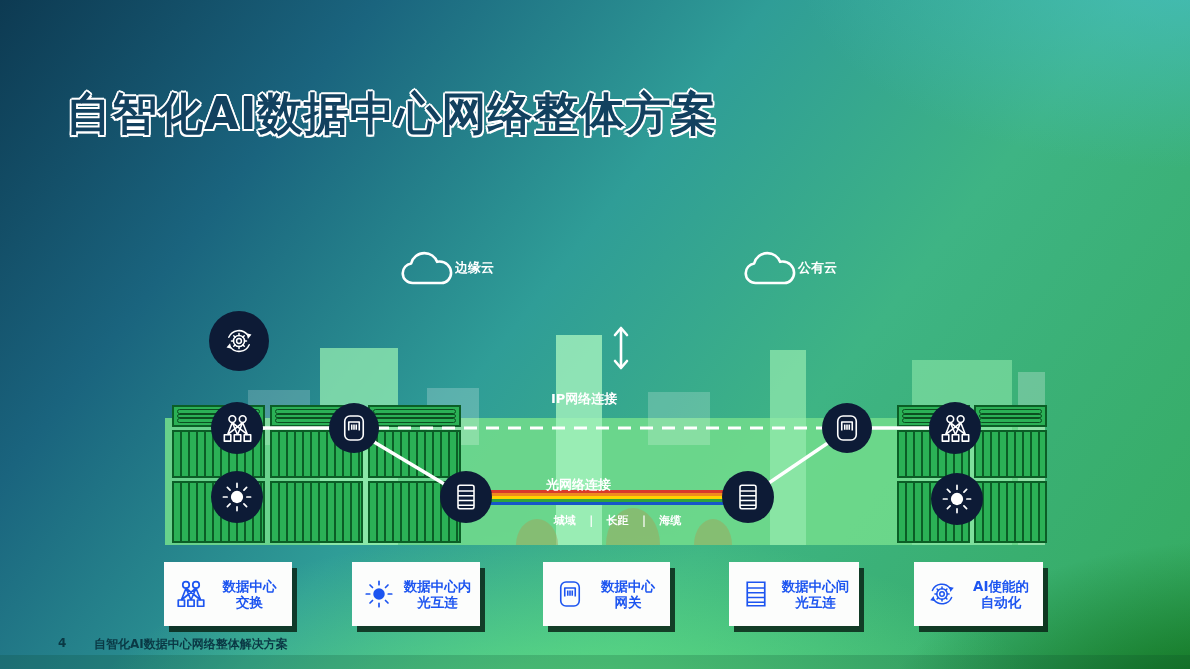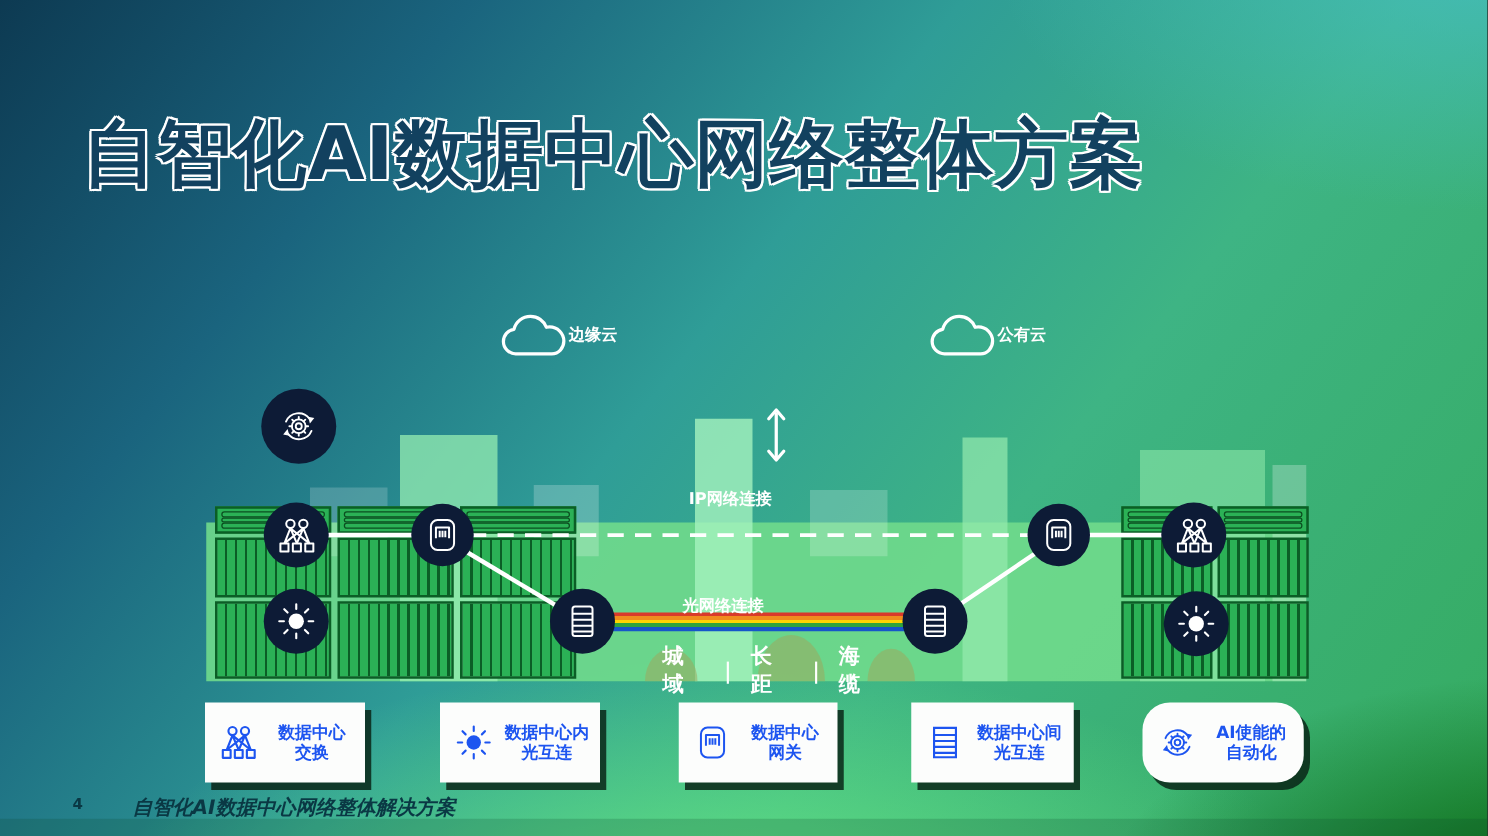--- a/index.html
+++ b/index.html
@@ -8,21 +8,21 @@
     font-family:"DejaVu Sans","Liberation Sans",sans-serif;
     background:
       radial-gradient(75% 70% at 105% 110%, #045d08 0%, rgba(4,93,8,0) 42%),
       radial-gradient(70% 55% at 48% 112%, rgba(105,235,130,0.95) 0%, rgba(105,235,130,0) 60%),
       radial-gradient(60% 55% at 100% -5%, rgba(70,190,200,0.75) 0%, rgba(70,190,200,0) 55%),
       linear-gradient(128deg, #0d3a52 0%, #1a647e 22%, #2f9d97 45%, #3eb484 66%, #35ab5f 100%);
   }
   .abs{position:absolute;}
   
   .title{
-    left:66px;top:84px;font-size:59px;font-weight:700;letter-spacing:1px;color:#12415f;
+    left:66px;top:84px;font-size:45px;font-weight:700;letter-spacing:1px;color:#12415f;
     text-shadow:-1.5px -1.5px 0 #fff,1.5px -1.5px 0 #fff,-1.5px 1.5px 0 #fff,1.5px 1.5px 0 #fff,
                  0 -1.8px 0 #fff,0 1.8px 0 #fff,-1.8px 0 0 #fff,1.8px 0 0 #fff;
     margin:0;z-index:6;white-space:nowrap;
   }
   .intro{
     left:57px;top:171px;width:296px;font-size:14px;line-height:27px;color:#ffffff;
     margin:0;z-index:6;text-align:justify;
   }
   
   .cloud-item{top:241px;width:96px;display:flex;flex-direction:row;align-items:center;z-index:6;color:#fff;}
@@ -43,32 +43,32 @@
     left:490px;top:490px;width:234px;height:15px;z-index:3;
     background:linear-gradient(180deg,#d93a2b 0 20%,#f08c1e 20% 40%,#ffd400 40% 58%,#2fa43c 58% 78%,#1656c9 78% 100%);
   }
   
   .node{
     position:absolute;border-radius:50%;background:#0d1b36;color:#fff;z-index:4;
     display:flex;align-items:center;justify-content:center;
   }
   
   .dlabel{z-index:5;color:#fff;font-weight:700;text-align:left;}
-  .segrow{z-index:5;color:#fff;font-weight:700;font-size:17px;display:flex;gap:10px;justify-content:center;align-items:center;}
+  .segrow{z-index:5;color:#fff;font-weight:700;font-size:11px;display:flex;gap:10px;justify-content:center;align-items:center;}
   
   .legend-box{
     position:absolute;top:562px;height:64px;background:#fcfdfc;z-index:6;
     display:flex;align-items:center;gap:9px;padding:0 8px 0 12px;box-sizing:border-box;
     box-shadow:5px 6px 0 rgba(9,38,23,0.85);color:#1d55f0;
   }
   .legend-box .txt{flex:1;text-align:center;font-size:13.5px;font-weight:700;line-height:16px;}
   
   .footbar{left:0;bottom:0;width:1190px;height:14px;background:rgba(8,70,38,0.20);z-index:6;}
   .pagenum{left:58px;top:636px;font-size:12px;font-weight:700;color:#0a3844;z-index:7;}
-  .foottext{left:106px;top:636px;font-size:16px;font-weight:700;color:#0a3844;z-index:7;font-style:italic;}
+  .foottext{left:94px;top:636px;font-size:12px;font-weight:700;color:#0a3844;z-index:7;}
   svg.icon{display:block;}
   svg.icon *{vector-effect:non-scaling-stroke;}
 </style>
 </head>
 <body>
 
 <div class="stage">
 
   <div>
     <div class="sky" style="left:165px;top:418px;width:880px;height:127px;background:rgba(112,218,140,0.9);"></div>
@@ -294,21 +294,21 @@
   </div>
 
   <div class="legend-box" style="left:729px;width:130px;">
     <svg class="icon" viewBox="0 0 24 24" width="30" height="30" fill="none" stroke="currentColor" stroke-width="1.7">
       <rect x="5" y="2.6" width="14" height="18.8"></rect>
       <path d="M5 7.2 H19 M5 11 H19 M5 14.8 H19 M5 18.6 H19"></path>
     </svg>
     <span class="txt"><span>数据中心间</span><br><span>光互连</span></span>
   </div>
 
-  <div class="legend-box" style="left:914px;width:129px;border-radius:22px;">
+  <div class="legend-box" style="left:914px;width:129px;">
     <svg class="icon" viewBox="0 0 24 24" width="32" height="32" fill="none" stroke="currentColor" stroke-width="1.5" stroke-linecap="round">
       <circle cx="12" cy="12" r="1.7"></circle>
         <circle cx="12" cy="12" r="3.9"></circle>
       <path d="M12 6.7 V8.1 M12 15.9 V17.3 M6.7 12 H8.1 M15.9 12 H17.3 M8.3 8.3 L9.3 9.3 M14.7 14.7 L15.7 15.7 M15.7 8.3 L14.7 9.3 M9.3 14.7 L8.3 15.7"></path>
       <path d="M4.8 9.4 A7.7 7.7 0 0 1 18 7.7"></path>
       <path d="M19.2 14.6 A7.7 7.7 0 0 1 6 16.3"></path>
       <path d="M20.8 7.4 L18.3 10.5 L17.3 6.6 Z" fill="currentColor" stroke="none"></path>
       <path d="M3.2 16.6 L5.7 13.5 L6.7 17.4 Z" fill="currentColor" stroke="none"></path>
     </svg>
     <span class="txt"><span>AI使能的</span><br><span>自动化</span></span>

